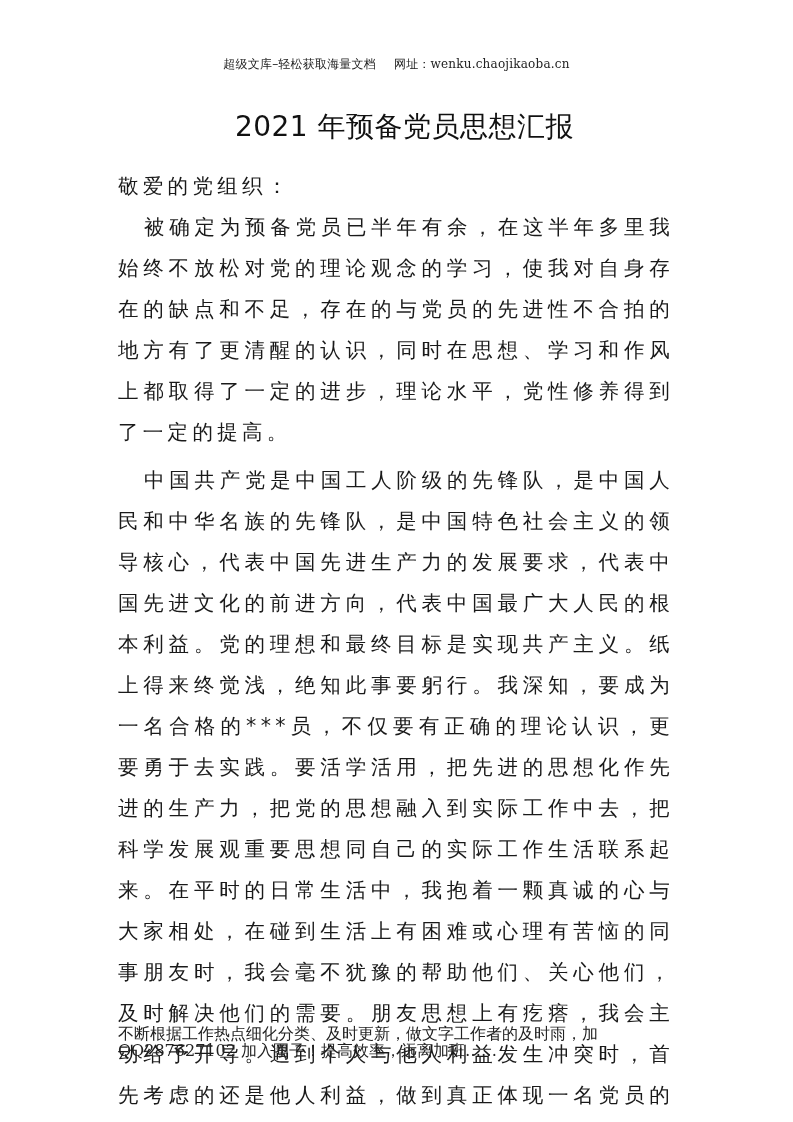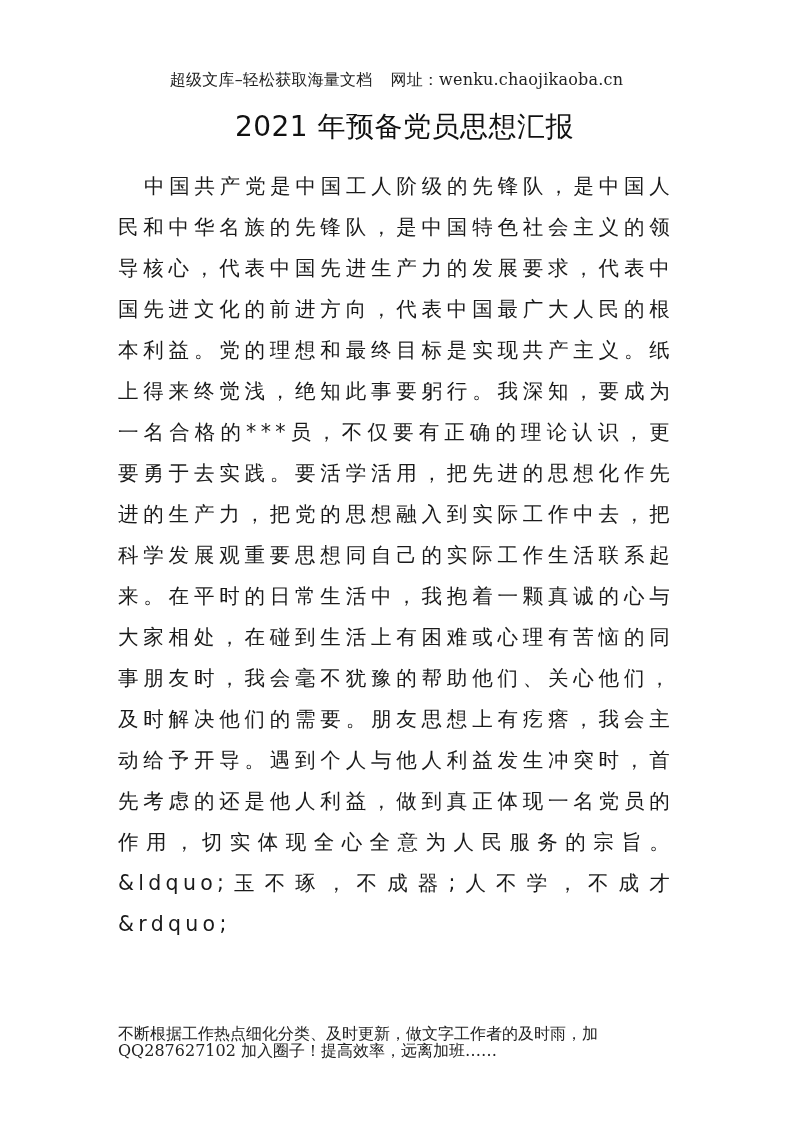--- a/index.html
+++ b/index.html
@@ -10,26 +10,26 @@
   body {
     width: 793px;
     height: 1122px;
     position: relative;
     overflow: hidden;
     color: #111111;
     font-family: "DejaVu Sans", sans-serif;
   }
   .header {
     position: absolute;
-    top: 70px;
+    top: 56px;
     left: 0;
     width: 793px;
     text-align: center;
     font-family: "DejaVu Serif", serif;
-    font-size: 16px;
+    font-size: 12px;
     color: #222;
     letter-spacing: 0.2px;
   }
   .header .gap { display: inline-block; width: 18px; }
   .title {
     position: absolute;
     top: 108px;
     left: 8px;
     width: 793px;
     text-align: center;
@@ -70,16 +70,18 @@
 </head>
 <body>
 
 <div class="header">
   <span>超级文库–轻松获取海量文档</span><span class="gap"></span><span>网址：</span><span>wenku.chaojikaoba.cn</span>
 </div>
 
 <div class="title">2021 年预备党员思想汇报</div>
 
 <div class="body">
+  <p class="salutation">敬爱的党组织：</p>
+  <p class="para">被确定为预备党员已半年有余，在这半年多里我始终不放松对党的理论观念的学习，使我对自身存在的缺点和不足，存在的与党员的先进性不合拍的地方有了更清醒的认识，同时在思想、学习和作风上都取得了一定的进步，理论水平，党性修养得到了一定的提高。</p>
   <p class="para">中国共产党是中国工人阶级的先锋队，是中国人民和中华名族的先锋队，是中国特色社会主义的领导核心，代表中国先进生产力的发展要求，代表中国先进文化的前进方向，代表中国最广大人民的根本利益。党的理想和最终目标是实现共产主义。纸上得来终觉浅，绝知此事要躬行。我深知，要成为一名合格的***员，不仅要有正确的理论认识，更要勇于去实践。要活学活用，把先进的思想化作先进的生产力，把党的思想融入到实际工作中去，把科学发展观重要思想同自己的实际工作生活联系起来。在平时的日常生活中，我抱着一颗真诚的心与大家相处，在碰到生活上有困难或心理有苦恼的同事朋友时，我会毫不犹豫的帮助他们、关心他们，及时解决他们的需要。朋友思想上有疙瘩，我会主动给予开导。遇到个人与他人利益发生冲突时，首先考虑的还是他人利益，做到真正体现一名党员的作用，切实体现全心全意为人民服务的宗旨。&amp;ldquo;玉不琢，不成器;人不学，不成才&amp;rdquo;</p>
 </div>
 
 <div class="footer-note">不断根据工作热点细化分类、及时更新，做文字工作者的及时雨，加 QQ287627102 加入圈子！提高效率，远离加班……</div>
 
 </body></html>

